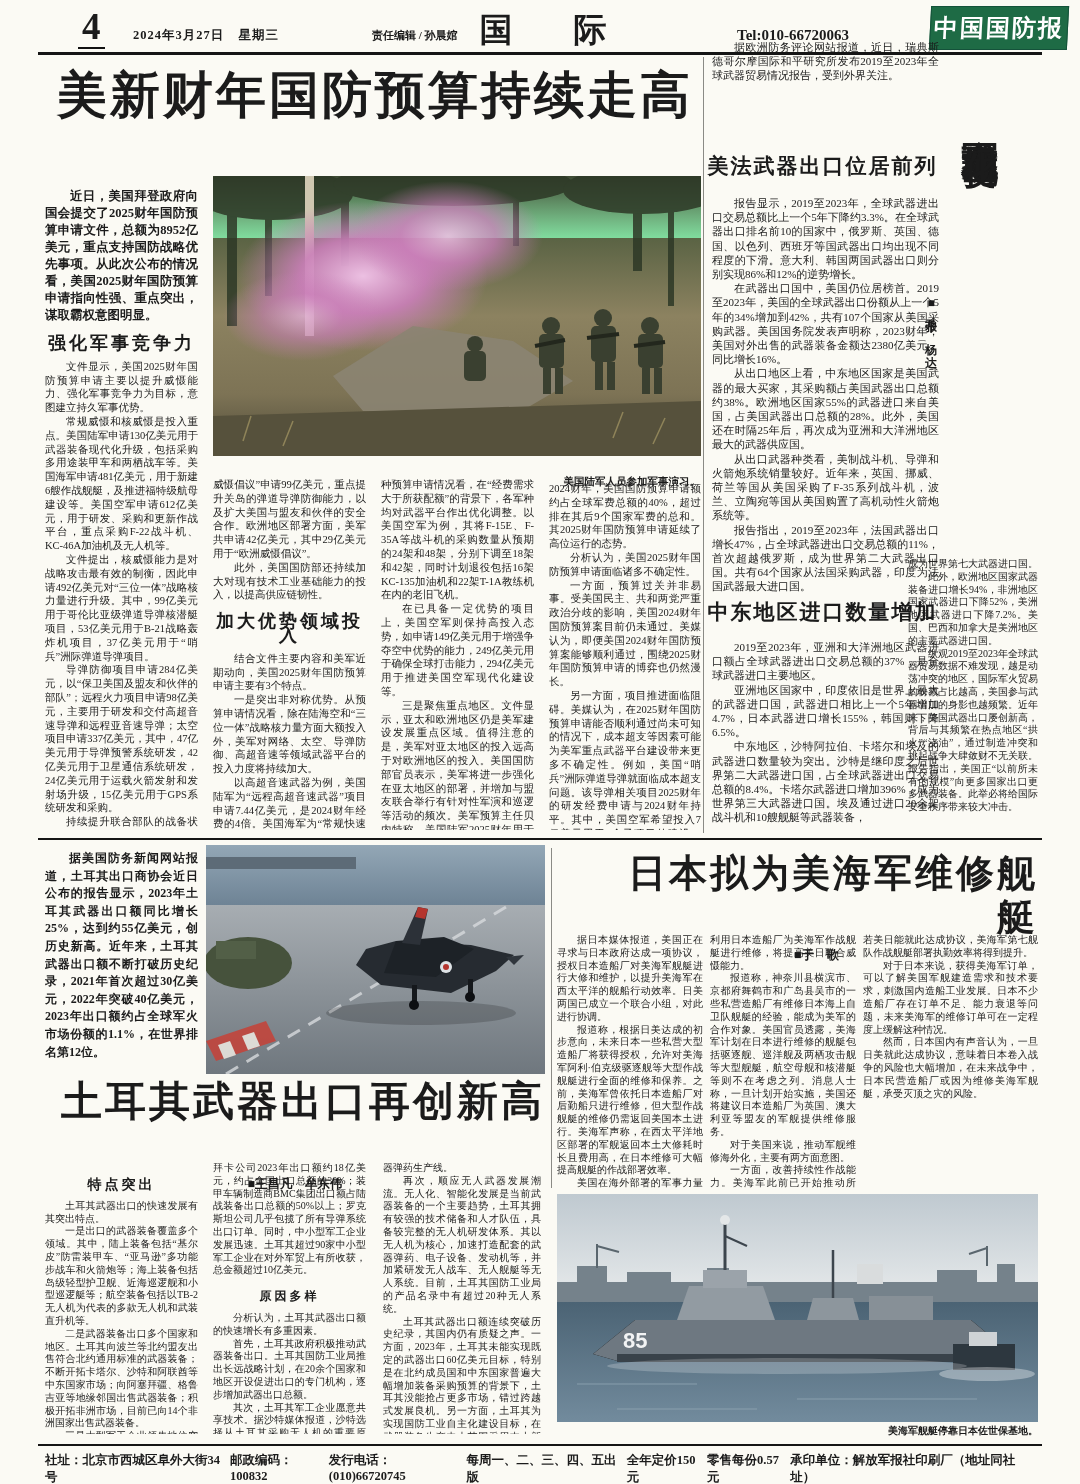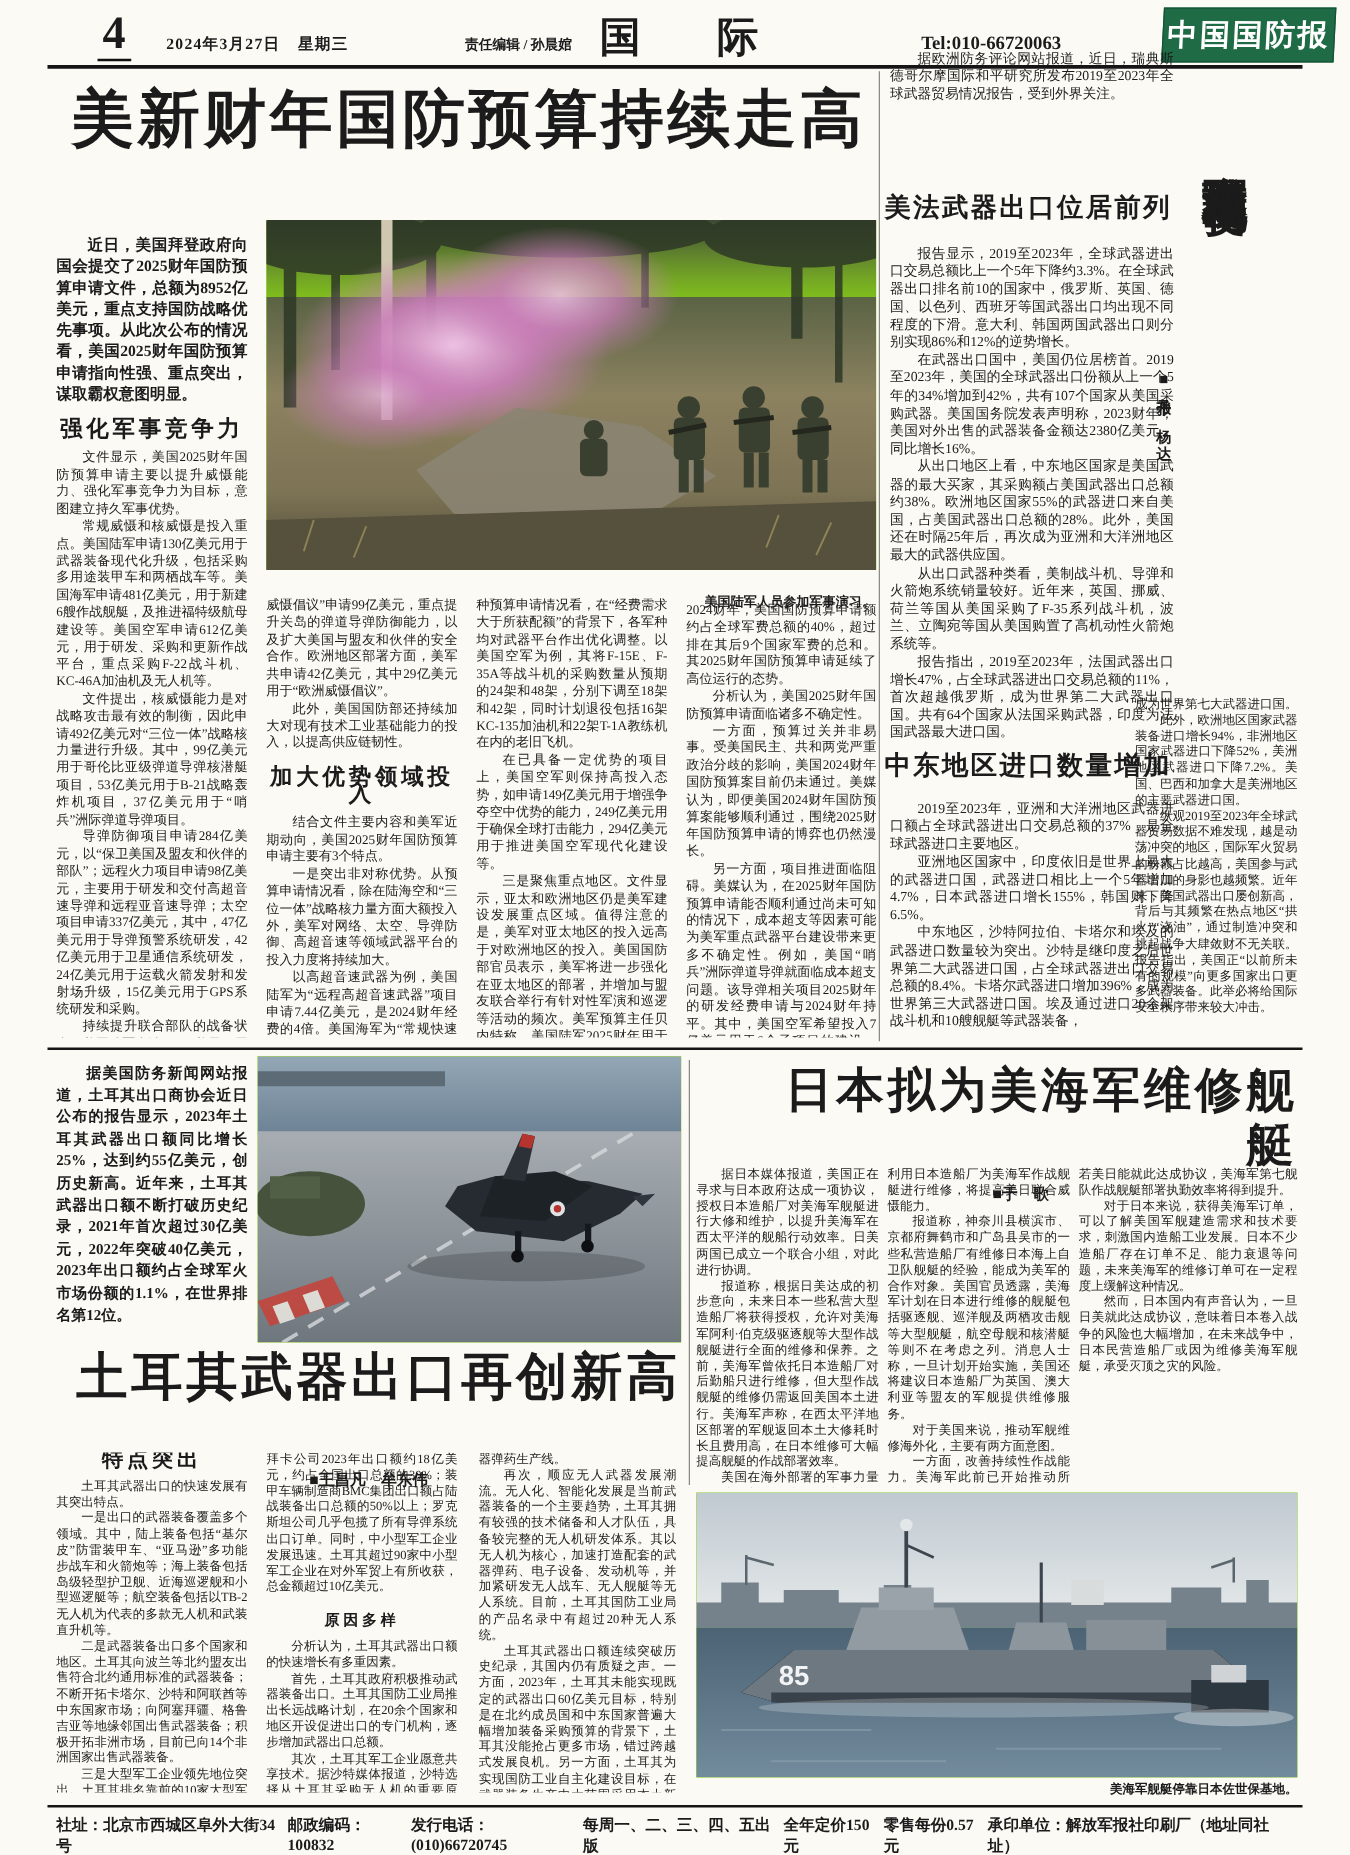--- a/index.html
+++ b/index.html
@@ -44,21 +44,21 @@
   .intro{font-size:12.5px;line-height:17px;font-weight:700;text-indent:2em;margin:6px 0 2px;}
   .lead{font-size:12px;line-height:17.6px;font-weight:700;}
   .cap{font-weight:700;font-size:10.5px;text-align:right;}
 
   .vert-head{position:absolute;left:944px;top:112px;height:448px;width:60px;
              writing-mode:vertical-rl;font-family:"Liberation Serif",serif;font-weight:900;
              font-size:36px;letter-spacing:1px;text-align:justify;}
   .vert-by{position:absolute;left:922px;top:296px;height:180px;writing-mode:vertical-rl;
            font-size:12px;font-weight:600;}
 
-  .photo{position:absolute;overflow:hidden;background:#84cc16;}
+  .photo{position:absolute;overflow:hidden;background:#86efac;}
   .photo svg{display:block;width:100%;height:100%;}
 
   .footer-row{position:absolute;left:45px;top:1452px;width:992px;display:flex;
               justify-content:space-between;font-size:12.5px;font-weight:700;}
 </style>
 </head>
 <body>
 
 <div class="page">
 
@@ -253,21 +253,21 @@
           <circle cx="264" cy="152" r="5" fill="#0d0f12"></circle>
         <polygon points="300,112 318,110 308,120" fill="#30363d"></polygon>
       </g>
     </svg>
   </div>
 
   <div class="h-serif" style="left:45px;top:1078px;width:500px;font-size:41px;">土耳其武器出口再创新高</div>
   <div class="abs byline" style="left:45px;top:1140px;width:500px;">■王昌凡　牟东伟</div>
 
   <div class="bt sz-c" style="left:45px;top:1162px;width:153px;height:272px;">
-    <div class="sec-h" style="margin-top:0;font-size:17px;">特点突出</div>
+    <div class="sec-h" style="margin-top:16px;font-size:14px;">特点突出</div>
     <p>土耳其武器出口的快速发展有其突出特点。</p>
     <p>一是出口的武器装备覆盖多个领域。其中，陆上装备包括“基尔皮”防雷装甲车、“亚马逊”多功能步战车和火箭炮等；海上装备包括岛级轻型护卫舰、近海巡逻舰和小型巡逻艇等；航空装备包括以TB-2无人机为代表的多款无人机和武装直升机等。</p>
     <p>二是武器装备出口多个国家和地区。土耳其向波兰等北约盟友出售符合北约通用标准的武器装备；不断开拓卡塔尔、沙特和阿联酋等中东国家市场；向阿塞拜疆、格鲁吉亚等地缘邻国出售武器装备；积极开拓非洲市场，目前已向14个非洲国家出售武器装备。</p>
     <p>三是大型军工企业领先地位突出。土耳其排名靠前的10家大型军工企业出口额占全国的80%以上。其中，</p>
   </div>
   <div class="bt sz-c" style="left:213px;top:1162px;width:153px;height:272px;">
     <p class="cont">拜卡公司2023年出口额约18亿美元，约占全国出口总额的30%；装甲车辆制造商BMC集团出口额占陆战装备出口总额的50%以上；罗克斯坦公司几乎包揽了所有导弹系统出口订单。同时，中小型军工企业发展迅速。土耳其超过90家中小型军工企业在对外军贸上有所收获，总金额超过10亿美元。</p>
     <div class="sec-h" style="font-size:12px;">原因多样</div>
     <p>分析认为，土耳其武器出口额的快速增长有多重因素。</p>
     <p>首先，土耳其政府积极推动武器装备出口。土耳其国防工业局推出长远战略计划，在20余个国家和地区开设促进出口的专门机构，逐步增加武器出口总额。</p>

